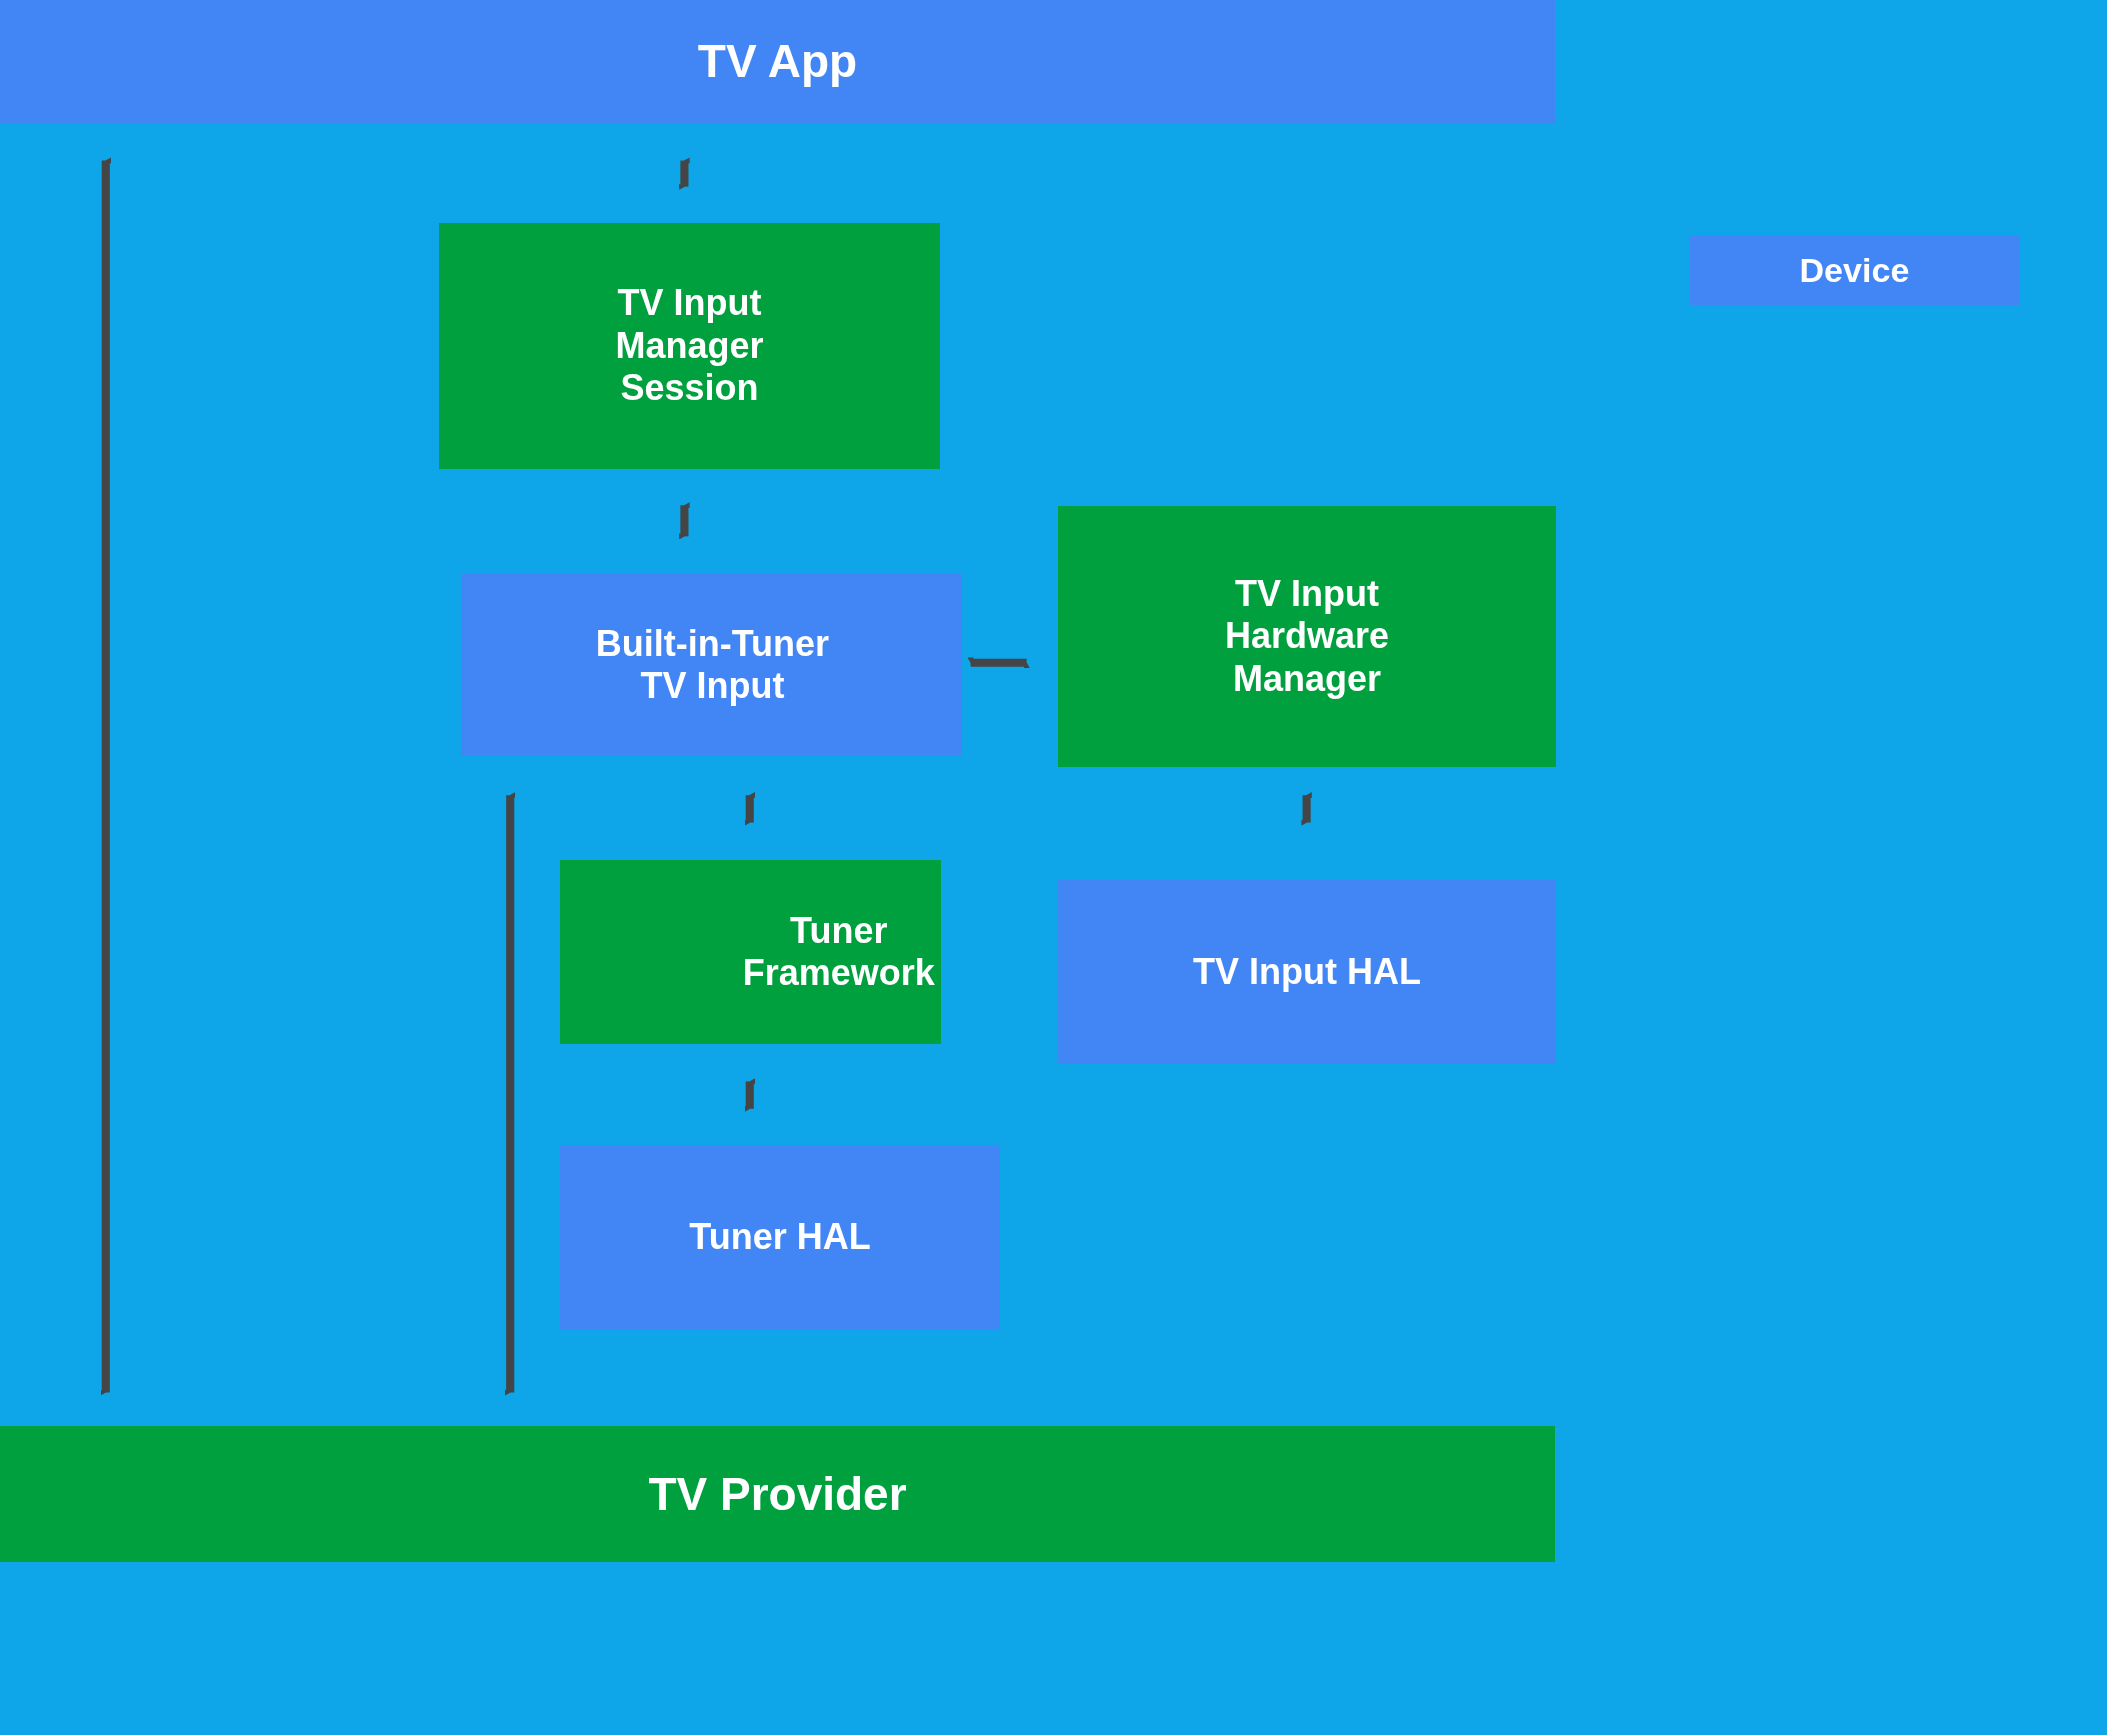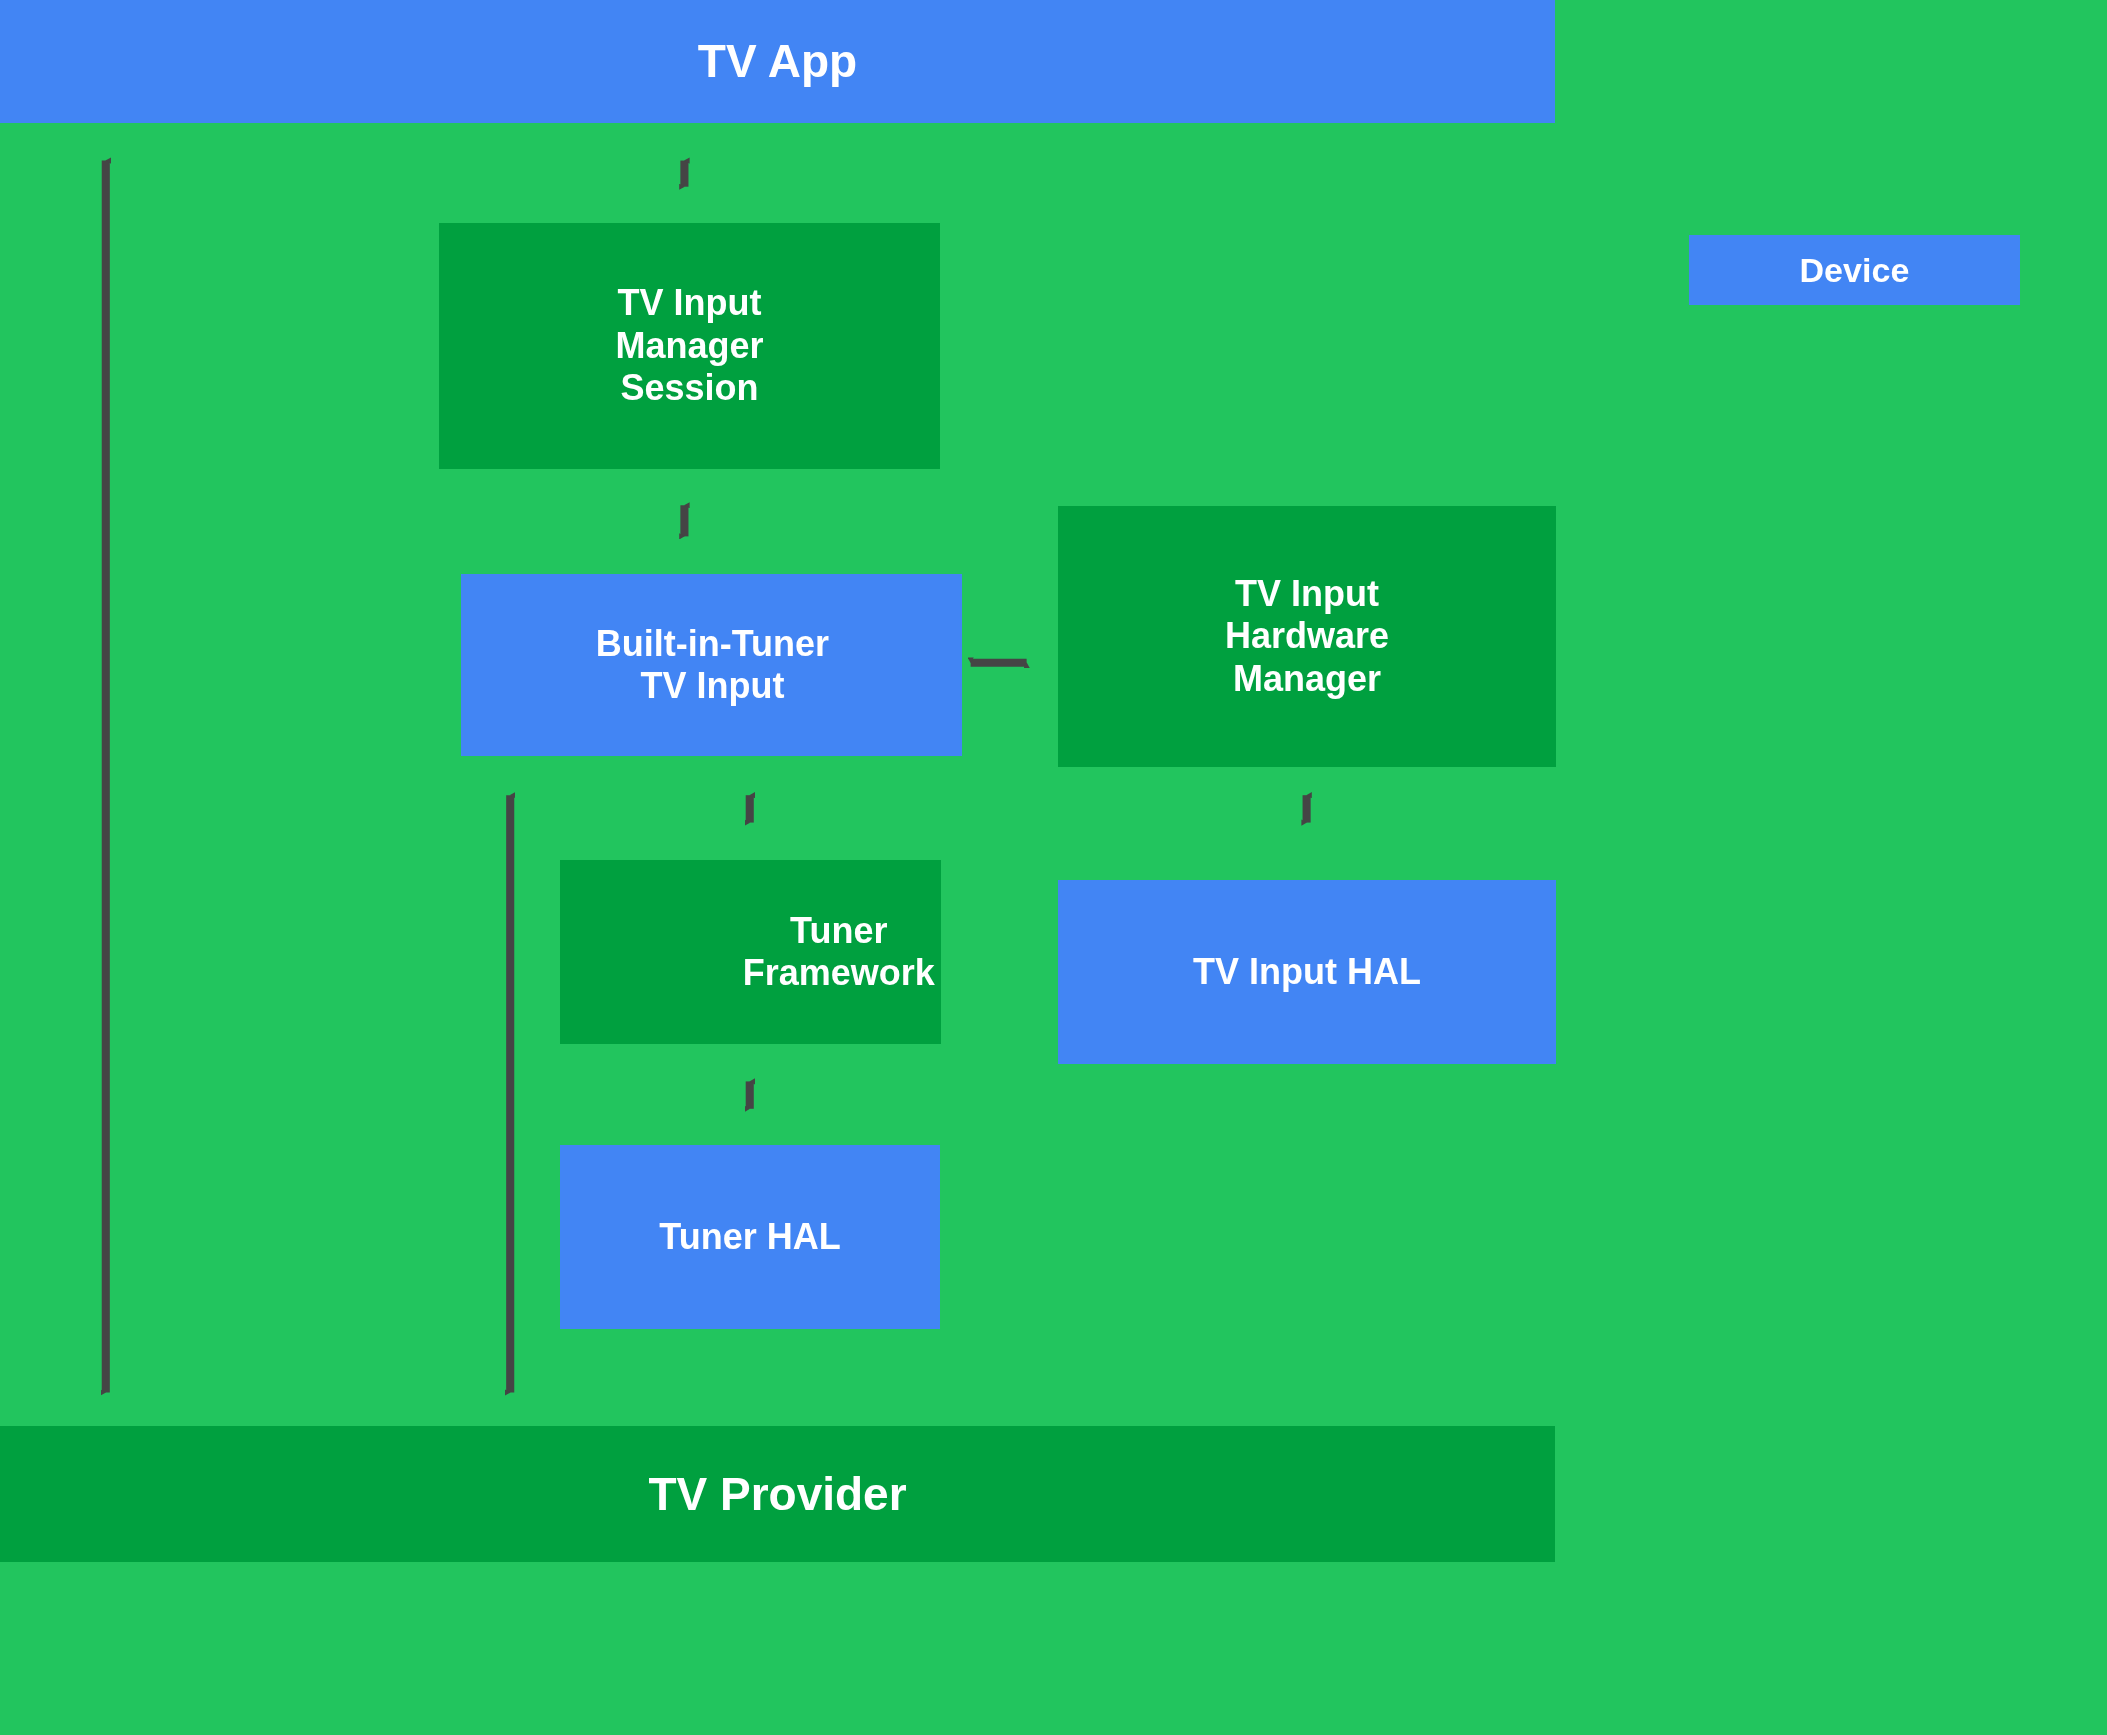--- a/index.html
+++ b/index.html
@@ -4,21 +4,21 @@
 <style>
   html, body {
     margin: 0;
     padding: 0;
     background: #000000;
   }
   #stage {
     position: relative;
     width: 2108px;
     height: 1736px;
-    background: #22c55e;
+    background: #0ea5e9;
     overflow: hidden;
     font-family: "Liberation Sans", sans-serif;
   }
   .node {
     position: absolute;
     display: flex;
     align-items: center;
     justify-content: center;
     text-align: center;
     color: #ffffff;
@@ -100,21 +100,21 @@
 
   <div class="node android t-lg" style="left:560px; top:860px; width:381px; height:184px;justify-content:flex-end;">
     <span>Tuner
 Framework</span>
   </div>
 
   <div class="node device t-lg" style="left:1058px; top:860px; width:498px; height:184px;margin-top:20px;">
     <span>TV Input HAL</span>
   </div>
 
-  <div class="node device t-lg" style="left:560px; top:1145px; width:380px; height:184px;">
+  <div class="node device t-lg" style="left:560px; top:1145px; width:440px; height:184px;">
     <span>Tuner HAL</span>
   </div>
 
   <div class="node android t-xl" style="left:0px; top:1426px; width:1555px; height:136px;">
     <span>TV Provider</span>
   </div>
 
 
   <div class="node device t-sm legend-label" style="left:1689px; top:235px; width:331px; height:70px;">
     <span>Device</span>

